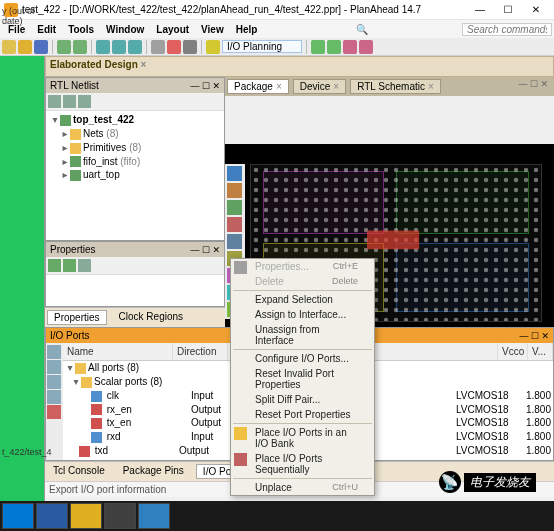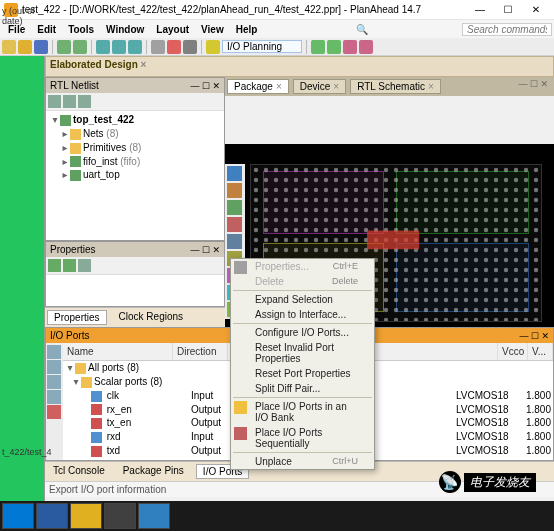--- a/index.html
+++ b/index.html
@@ -277,21 +277,21 @@
                 <span style="width:60px">LVCMOS18</span>
                 <span style="width:35px;text-align:right">1.800</span>
               </div>
               <div class="tree-row" style="padding-left: 28px; display: flex;">
                 <span style="width:100px"><span class="tree-icon port-in"></span> rxd</span>
                 <span style="width:55px">Input</span>
                 <span style="flex:1"></span>
                 <span style="width:60px">LVCMOS18</span>
                 <span style="width:35px;text-align:right">1.800</span>
               </div>
-              <div class="tree-row" style="padding-left: 28px; display: flex;">
+              <div class="tree-row" style="padding-left: 16px; display: flex;">
                 <span style="width:100px"><span class="tree-icon port-out"></span> txd</span>
                 <span style="width:55px">Output</span>
                 <span style="flex:1"></span>
                 <span style="width:60px">LVCMOS18</span>
                 <span style="width:35px;text-align:right">1.800</span>
               </div>
             </div>
         </div>
       </div>
     </div>
@@ -314,32 +314,35 @@
       <span>Delete</span>
       <span class="shortcut">Delete</span>
     </div>
     <div class="cm-item sep"></div>
     <div class="cm-item">
       <span>Expand Selection</span>
     </div>
     <div class="cm-item">
       <span>Assign to Interface...</span>
     </div>
+    <div class="cm-item">
+      <span>Unassign from Interface</span>
+    </div>
     <div class="cm-item sep"></div>
     <div class="cm-item">
       <span>Configure I/O Ports...</span>
     </div>
     <div class="cm-item">
       <span>Reset Invalid Port Properties</span>
     </div>
     <div class="cm-item">
+      <span>Split Diff Pair...</span>
+    </div>
+    <div class="cm-item">
       <span>Reset Port Properties</span>
-    </div>
-    <div class="cm-item">
-      <span>Split Diff Pair...</span>
     </div>
     <div class="cm-item sep"></div>
     <div class="cm-item">
       <span class="cm-icon" style="background:#f0c040"></span>
       <span>Place I/O Ports in an I/O Bank</span>
     </div>
     <div class="cm-item">
       <span class="cm-icon" style="background:#c06060"></span>
       <span>Place I/O Ports Sequentially</span>
     </div>

